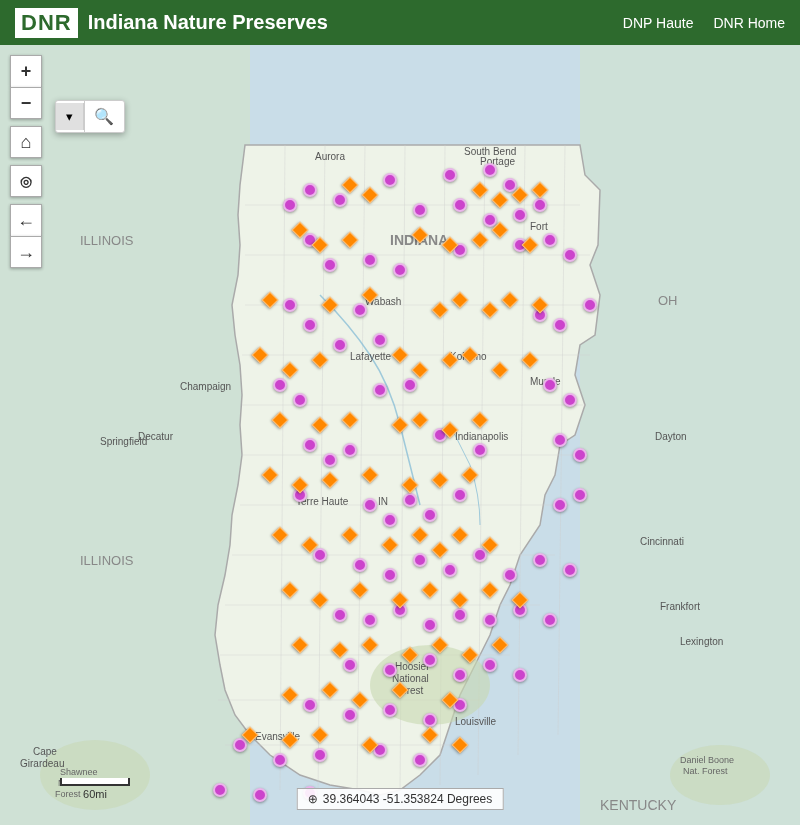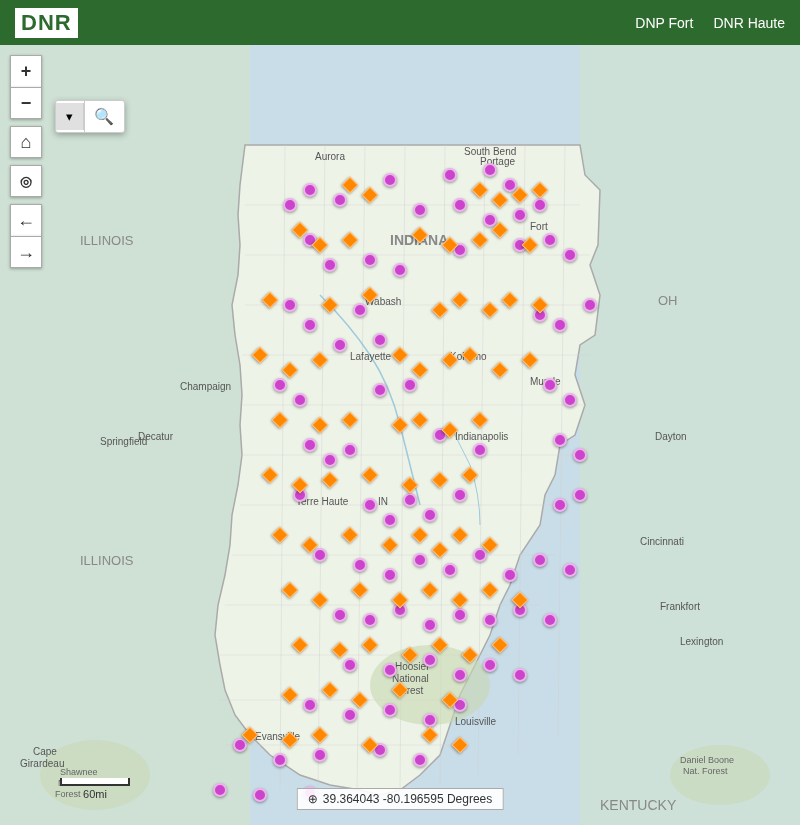--- a/index.html
+++ b/index.html
@@ -171,24 +171,25 @@
       top: 0; left: 0;
       width: 100%; height: 100%;
     }
   </style>
 </head>
 <body>
 
 <div id="header">
   <div id="header-left">
     <div id="dnr-logo">DNR</div>
+    <div id="header-title">Indiana Nature Preserves</div>
   </div>
   <div id="header-nav">
-    <a class="nav-link">DNP Fort</a>
-    <a class="nav-link">DNR Haute</a>
+    <a class="nav-link">DNP Haute</a>
+    <a class="nav-link">DNR Home</a>
   </div>
 </div>
 
 <div id="map-container">
 
   <svg id="indiana-map" xmlns="http://www.w3.org/2000/svg">
 
     <rect width="800" height="780" fill="#c9dde8"></rect>
 
     <rect x="0" y="0" width="250" height="780" fill="#d4e5c8" opacity="0.6"></rect>
@@ -797,16 +798,16 @@
       </div>
     </div>
 
   <div id="scale-bar">
     <div id="scale-line"></div>
     <div id="scale-label">60mi</div>
   </div>
 
   <div id="coords-bar">
     <span>⊕</span>
-    <span>39.364043 -80.196595 Degrees</span>
+    <span>39.364043 -51.353824 Degrees</span>
   </div>
 
 </div>
 
 </body></html>

